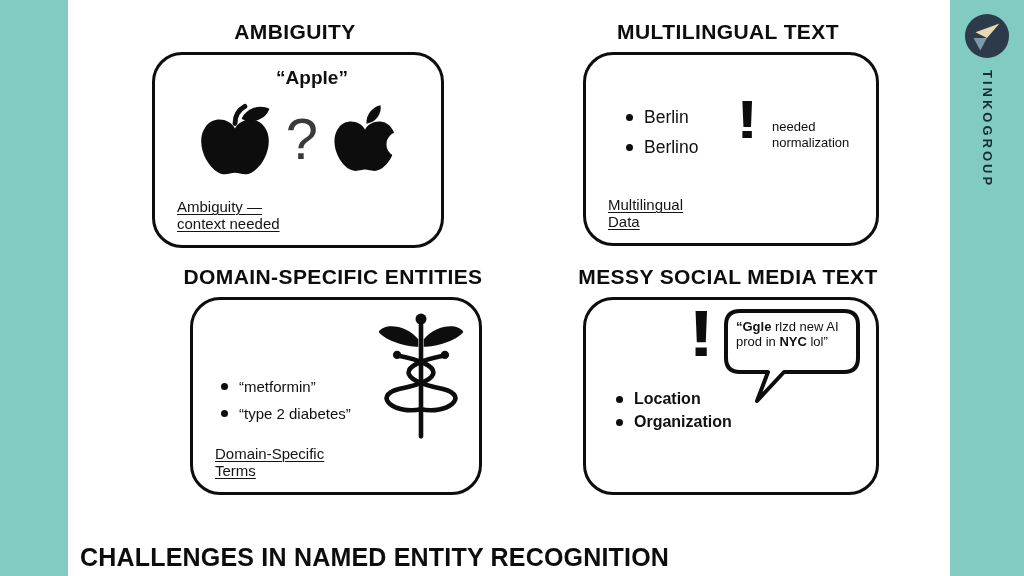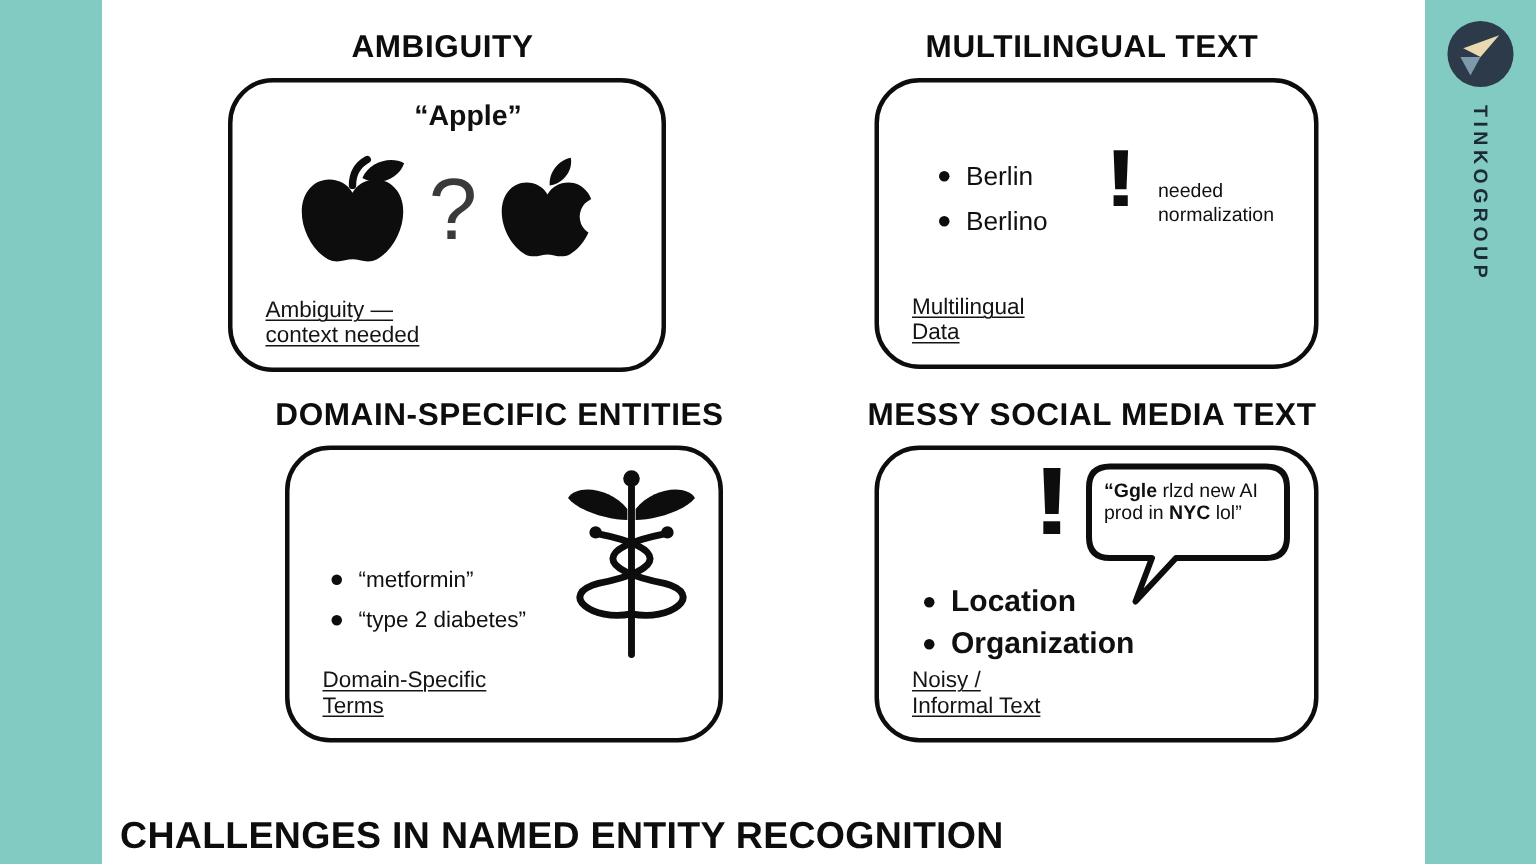--- a/index.html
+++ b/index.html
@@ -41,21 +41,21 @@
   .q2 .bang{left:150px;top:40px;font-size:54px;}
   .q2 .note{position:absolute;left:186px;top:64px;font-size:13px;line-height:1.2;}
 
   .q3 .bullet-list{left:28px;top:78px;gap:10px;font-size:15px;}
   .q3 .caduceus{position:absolute;right:12px;top:8px;width:92px;height:138px;}
 
   .q4 .bang{left:102px;top:6px;font-size:64px;}
   .q4 .bubble{position:absolute;left:136px;top:8px;width:140px;height:100px;}
   .q4 .bubble-text{position:absolute;left:150px;top:19px;width:114px;font-size:13px;line-height:1.18;}
   .q4 .bubble-text .bold{font-weight:800;}
-  .q4 .bullet-list{left:30px;top:90px;gap:5px;font-size:20px;font-weight:700;}
+  .q4 .bullet-list{left:30px;top:90px;gap:5px;font-size:16px;font-weight:700;}
 
   #bottom-title{position:absolute;left:80px;top:526px;font-size:25px;font-weight:800;letter-spacing:.2px;color:#0d0d0d;}
 </style>
 </head>
 <body>
 
 <div id="stage">
 
   <div class="accent left"></div>
 
@@ -168,22 +168,18 @@
       <div class="bullet-list">
         <div class="bullet-item">
           <span class="dot"></span>
           <span>Location</span>
         </div>
         <div class="bullet-item">
           <span class="dot"></span>
           <span>Organization</span>
         </div>
       </div>
-      <div class="caption">
-        <span class="cap-line">Noisy /</span>
-        <span class="cap-line">Informal Text</span>
-      </div>
     </div>
   </section>
 
   <h1 id="bottom-title">CHALLENGES IN NAMED ENTITY RECOGNITION</h1>
 
 </div>
 
 </body></html>

